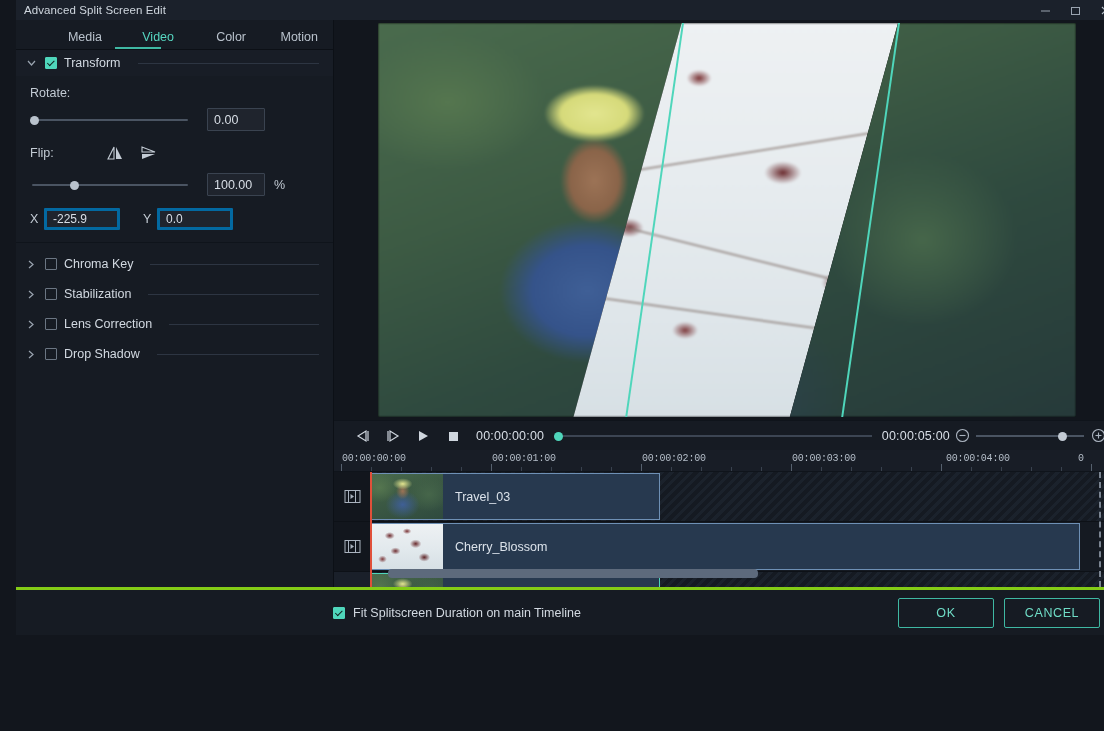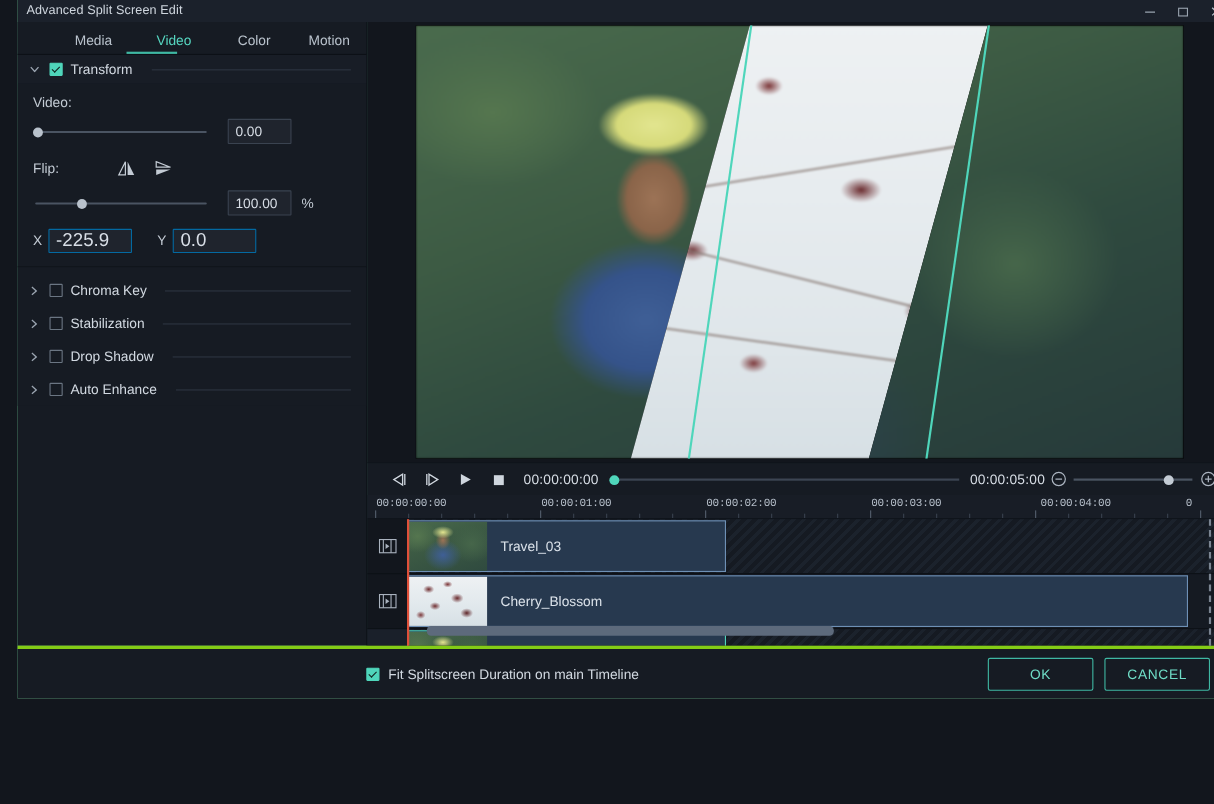--- a/index.html
+++ b/index.html
@@ -130,22 +130,22 @@
   }
   .unit { font-size: 12.5px; color: #c3cbd4; margin-left: 9px; }
   .flip-row { display: flex; align-items: center; gap: 0; }
   .flip-ico {
     width: 26px; height: 20px; display:flex; align-items:center; justify-content:center;
   }
   .pos-row { display: flex; align-items: center; gap: 0; }
   .axis { font-size: 12.5px; color: #c3cbd4; width: 14px; }
   .posbox {
     width: 76px; height: 22px; background: #1f242d;
-    border: 1px solid #0369a1; border-radius: 1px;
-    color: #d8dee6; font-size: 17px;
+    border: 3px solid #0369a1; border-radius: 1px;
+    color: #d8dee6; font-size: 12px;
     display: flex; align-items: center; padding-left: 6px;
   }
 
   .sec-list { background: #161b23; padding-top: 6px; }
   .sec-item {
     height: 30px; display: flex; align-items: center;
     padding-left: 8px; gap: 7px;
   }
 
   
@@ -400,21 +400,21 @@
             </svg>
         </span>
         <span class="cb on"></span>
         <span class="sec-label">Transform</span>
         <span class="sec-rule"></span>
       </div>
 
       <div class="tbody">
 
         <div class="row">
-          <div class="cap">Video:</div>
+          <div class="cap">Rotate:</div>
           <div class="slider-row" style="margin-bottom:12px;">
             <div class="slider">
               <div class="track"></div>
               <div class="knob" style="left:0px;"></div>
             </div>
             <div style="width:17px;"></div>
             <div class="numbox">0.00</div>
           </div>
         </div>
 
@@ -478,31 +478,31 @@
           <span class="sec-label">Stabilization</span>
           <span class="sec-rule"></span>
         </div>
         <div class="sec-item">
           <span class="chev">
             <svg width="6" height="9" viewBox="0 0 6 9">
                 <polyline points="1,1 5,4.5 1,8" fill="none" stroke="#9aa4b0" stroke-width="1.2"></polyline>
               </svg>
           </span>
           <span class="cb"></span>
-          <span class="sec-label">Drop Shadow</span>
+          <span class="sec-label">Lens Correction</span>
           <span class="sec-rule"></span>
         </div>
         <div class="sec-item">
           <span class="chev">
             <svg width="6" height="9" viewBox="0 0 6 9">
                 <polyline points="1,1 5,4.5 1,8" fill="none" stroke="#9aa4b0" stroke-width="1.2"></polyline>
               </svg>
           </span>
           <span class="cb"></span>
-          <span class="sec-label">Auto Enhance</span>
+          <span class="sec-label">Drop Shadow</span>
           <span class="sec-rule"></span>
         </div>
       </div>
     </div>
 
     <div class="right">
 
       <div class="preview-wrap">
         <div class="preview">
           <div class="pane pane-a">

